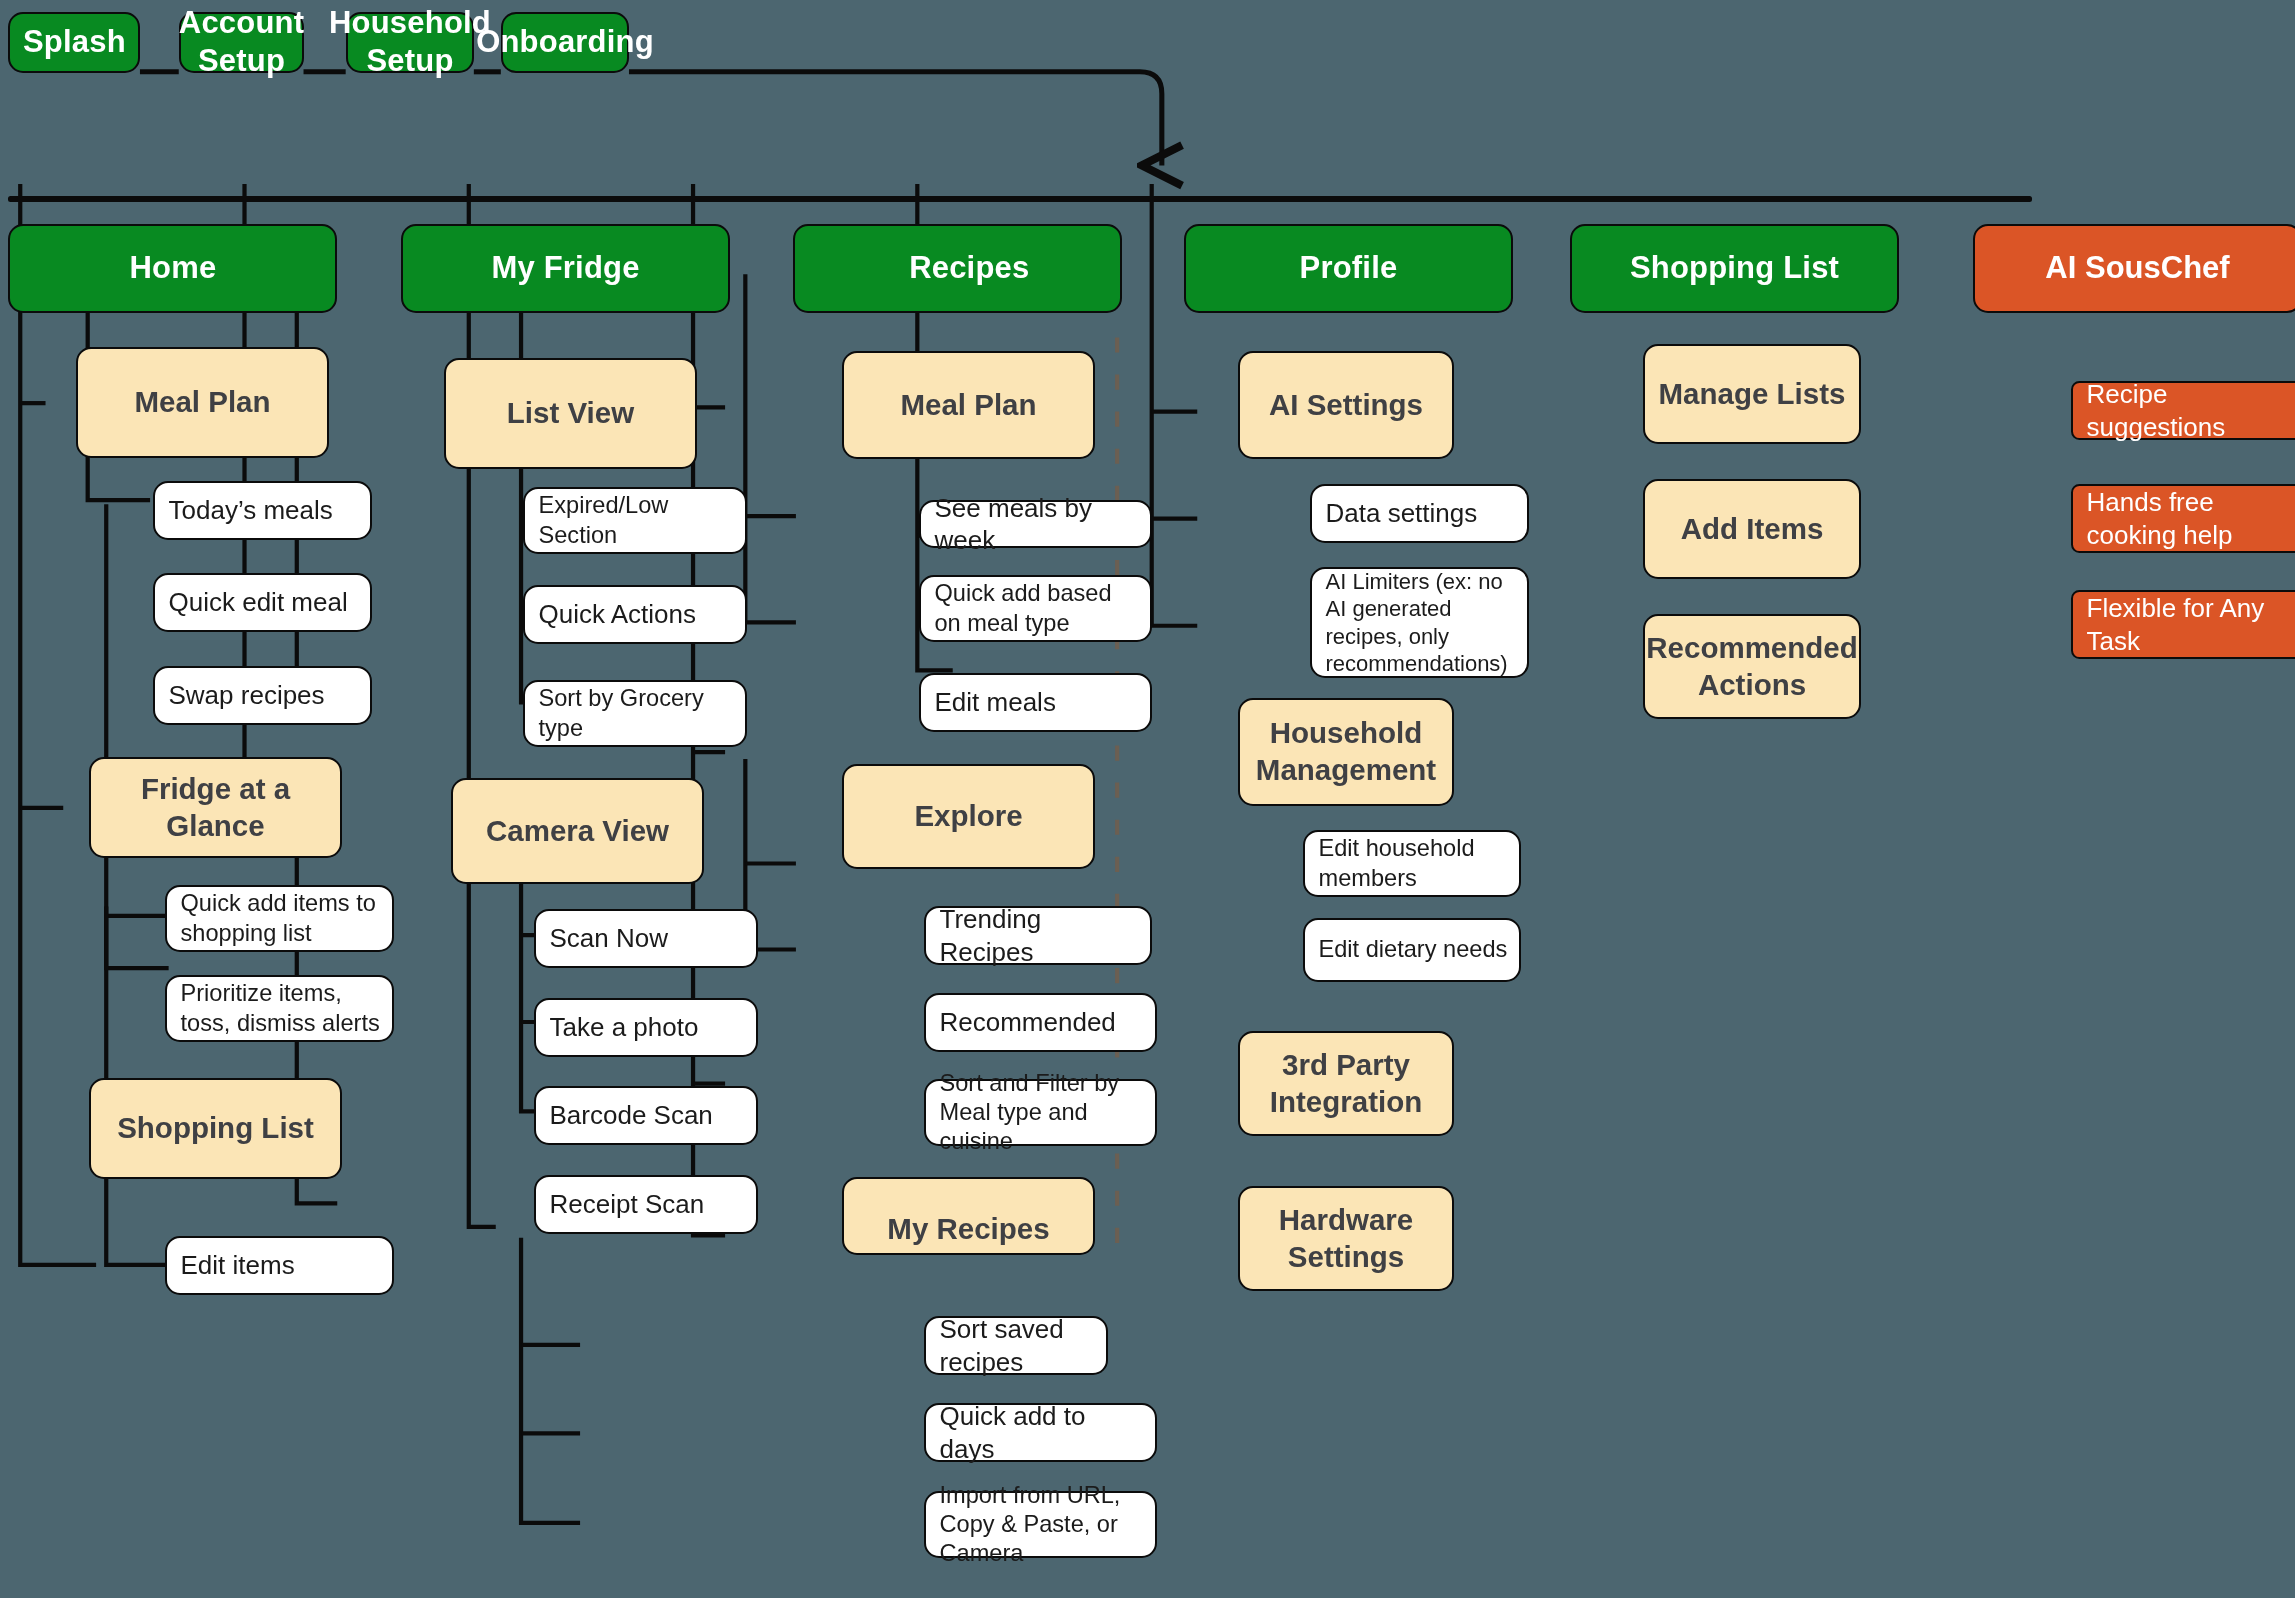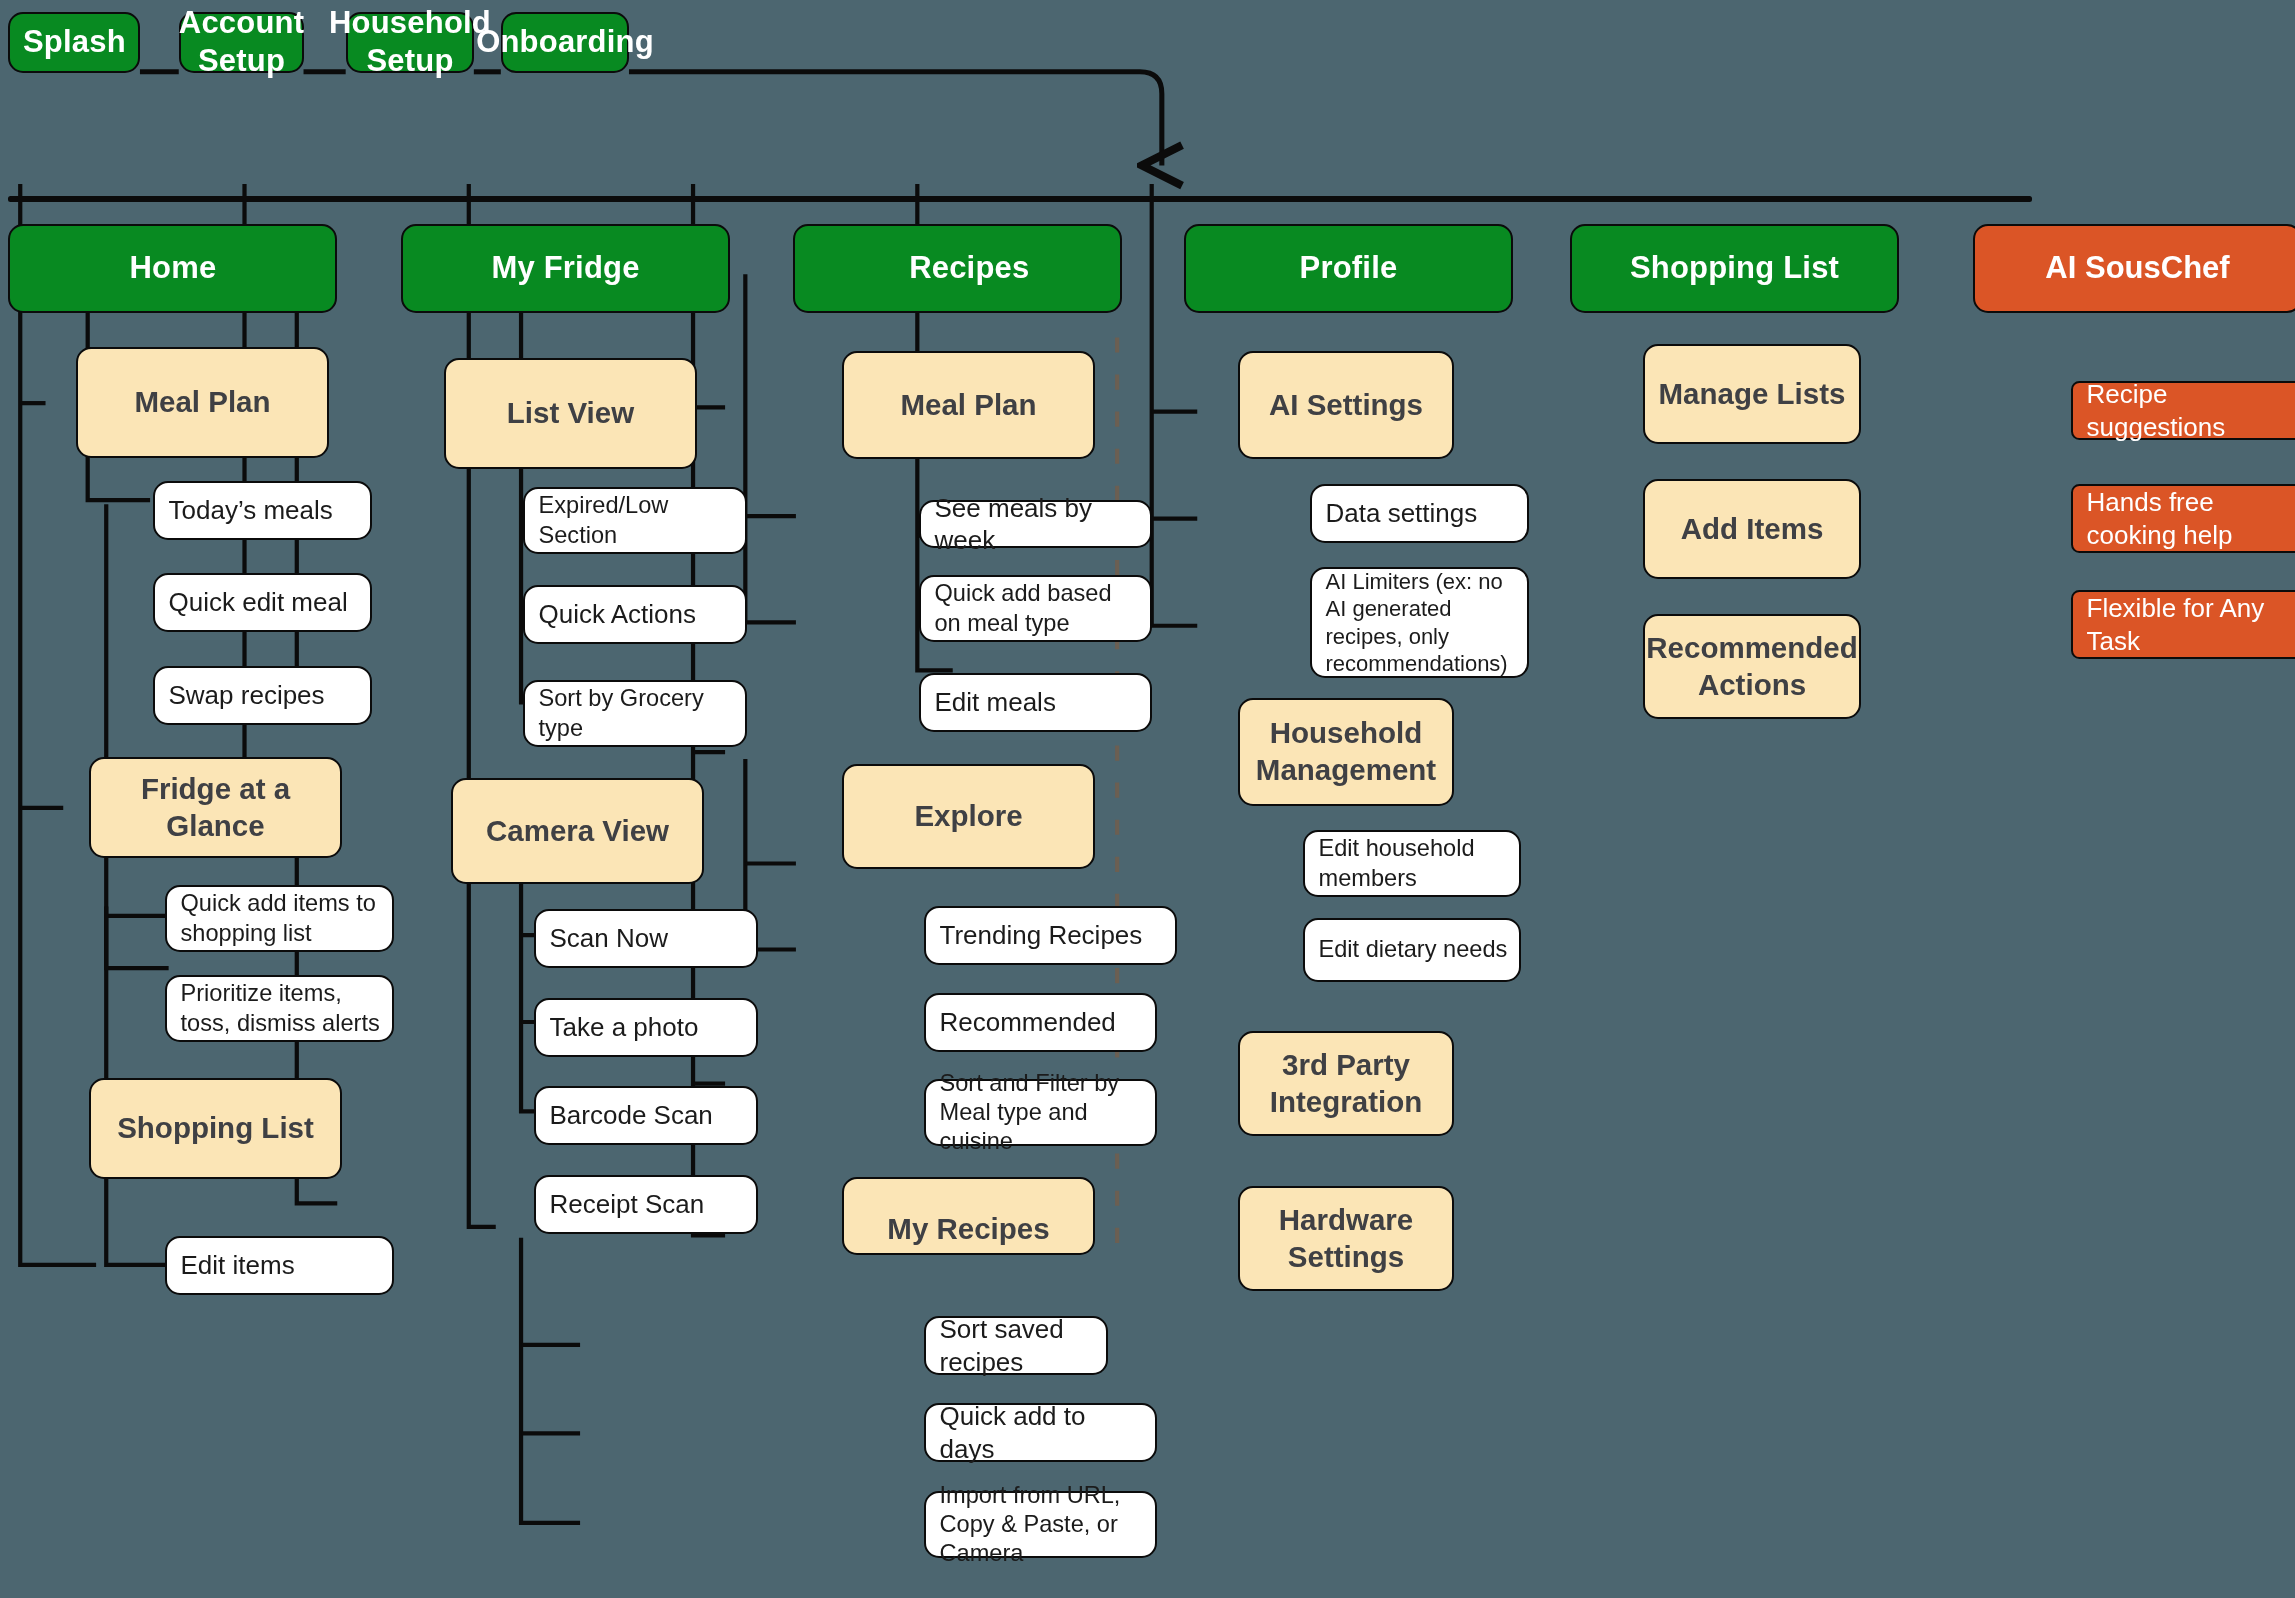--- a/index.html
+++ b/index.html
@@ -262,21 +262,21 @@
   <div class="node lvl-leaf small" style="left:919px;top:575px;width:233px;height:67px;">
     <span>Quick add based on meal type</span>
   </div>
   <div class="node lvl-leaf" style="left:919px;top:673px;width:233px;height:59px;">
     <span>Edit meals</span>
   </div>
 
   <div class="node lvl-sub" style="left:842px;top:764px;width:253px;height:105px;">
     <span>Explore</span>
   </div>
-  <div class="node lvl-leaf" style="left:924px;top:906px;width:253px;height:59px;">
+  <div class="node lvl-leaf" style="left:924px;top:906px;width:228px;height:59px;">
     <span>Trending Recipes</span>
   </div>
   <div class="node lvl-leaf" style="left:924px;top:993px;width:233px;height:59px;">
     <span>Recommended</span>
   </div>
   <div class="node lvl-leaf small" style="left:924px;top:1079px;width:233px;height:67px;">
     <span>Sort and Filter by Meal type and cuisine</span>
   </div>
 
   <div class="node lvl-sub" style="left:842px;top:1177px;width:253px;height:78px;align-items:flex-end;">

